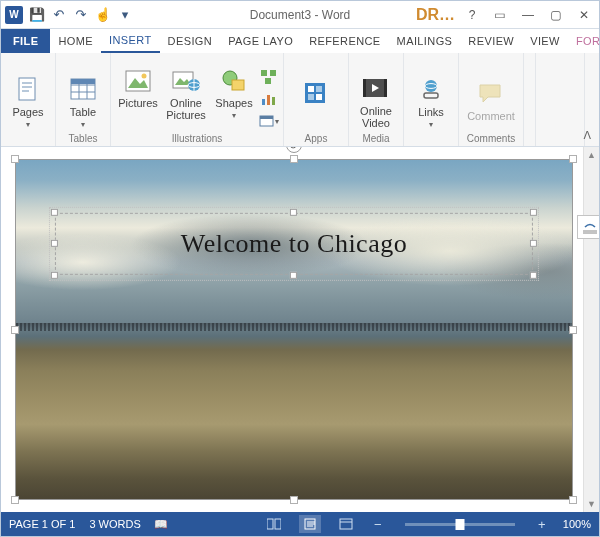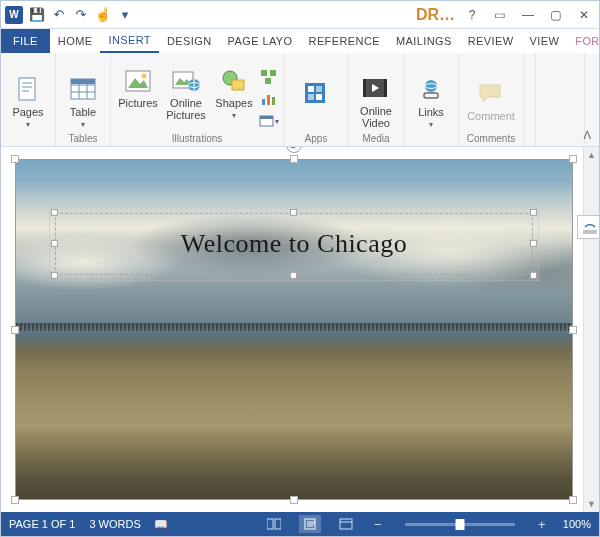--- a/index.html
+++ b/index.html
@@ -12,21 +12,21 @@
   .titlebar .qat { display: flex; gap: 2px; align-items: center; }
   .titlebar .qat .qbtn { width: 20px; height: 20px; display: flex; align-items: center; justify-content: center; color: #3d5a80; font-size: 13px; cursor: pointer; }
   .titlebar .title-center { position: absolute; left: 0; right: 0; text-align: center; color: #666; font-size: 12px; pointer-events: none; }
   .titlebar .right-group { margin-left: auto; display: flex; align-items: center; gap: 6px; }
   .titlebar .dr { color: #d08b30; font-size: 16px; font-weight: bold; }
   .titlebar .winbtn { width: 22px; height: 22px; display: flex; align-items: center; justify-content: center; color: #555; font-size: 12px; cursor: pointer; }
 
   
   .ribbon-tabs { height: 24px; background: #fff; display: flex; align-items: stretch; font-size: 11px; color: #444; padding-right: 4px; }
   .ribbon-tabs .tab { padding: 0 8px; display: flex; align-items: center; cursor: pointer; white-space: nowrap; letter-spacing: 0.4px; }
-  .ribbon-tabs .tab.file { background: #2a579a; color: #fff; font-weight: normal; padding: 0 12px;}
+  .ribbon-tabs .tab.file { background: #2a579a; color: #fff; font-weight: bold; padding: 0 12px;}
   .ribbon-tabs .tab.active { color: #2a579a; border-bottom: 2px solid #2a579a;}
   .ribbon-tabs .format { color: #bf6f9d; }
   .ribbon-tabs .spacer { flex: 1; }
 
   
   .ribbon { height: 94px; background: #f6f6f6; border-bottom: 1px solid #d5dde6; display: flex; position: relative; }
   .group { display: flex; flex-direction: column; align-items: center; justify-content: flex-end; padding: 21px 4px 2px 4px; border-right: 1px solid #e3e6ea; }
   .group .buttons { flex: 1; display: flex; align-items: flex-start; gap: 2px; padding-top: 4px;}
   .group .glabel { font-size: 10px; color: #7a7a7a; margin-top: 2px; }
   .big-btn { width: 46px; display: flex; flex-direction: column; align-items: center; justify-content: flex-start; gap: 2px; cursor: pointer; padding: 2px 0; }
@@ -95,20 +95,21 @@
 
   <div class="titlebar">
     <div class="app-icon">W</div>
     <div class="qat">
       <div class="qbtn">💾</div>
       <div class="qbtn">↶</div>
       <div class="qbtn">↷</div>
       <div class="qbtn">☝</div>
       <div class="qbtn">▾</div>
     </div>
+    <div class="title-center">Document3 - Word</div>
     <div class="right-group">
       <div class="dr">DR…</div>
       <div class="winbtn">?</div>
       <div class="winbtn">▭</div>
       <div class="winbtn">—</div>
       <div class="winbtn">▢</div>
       <div class="winbtn">✕</div>
     </div>
   </div>
 

